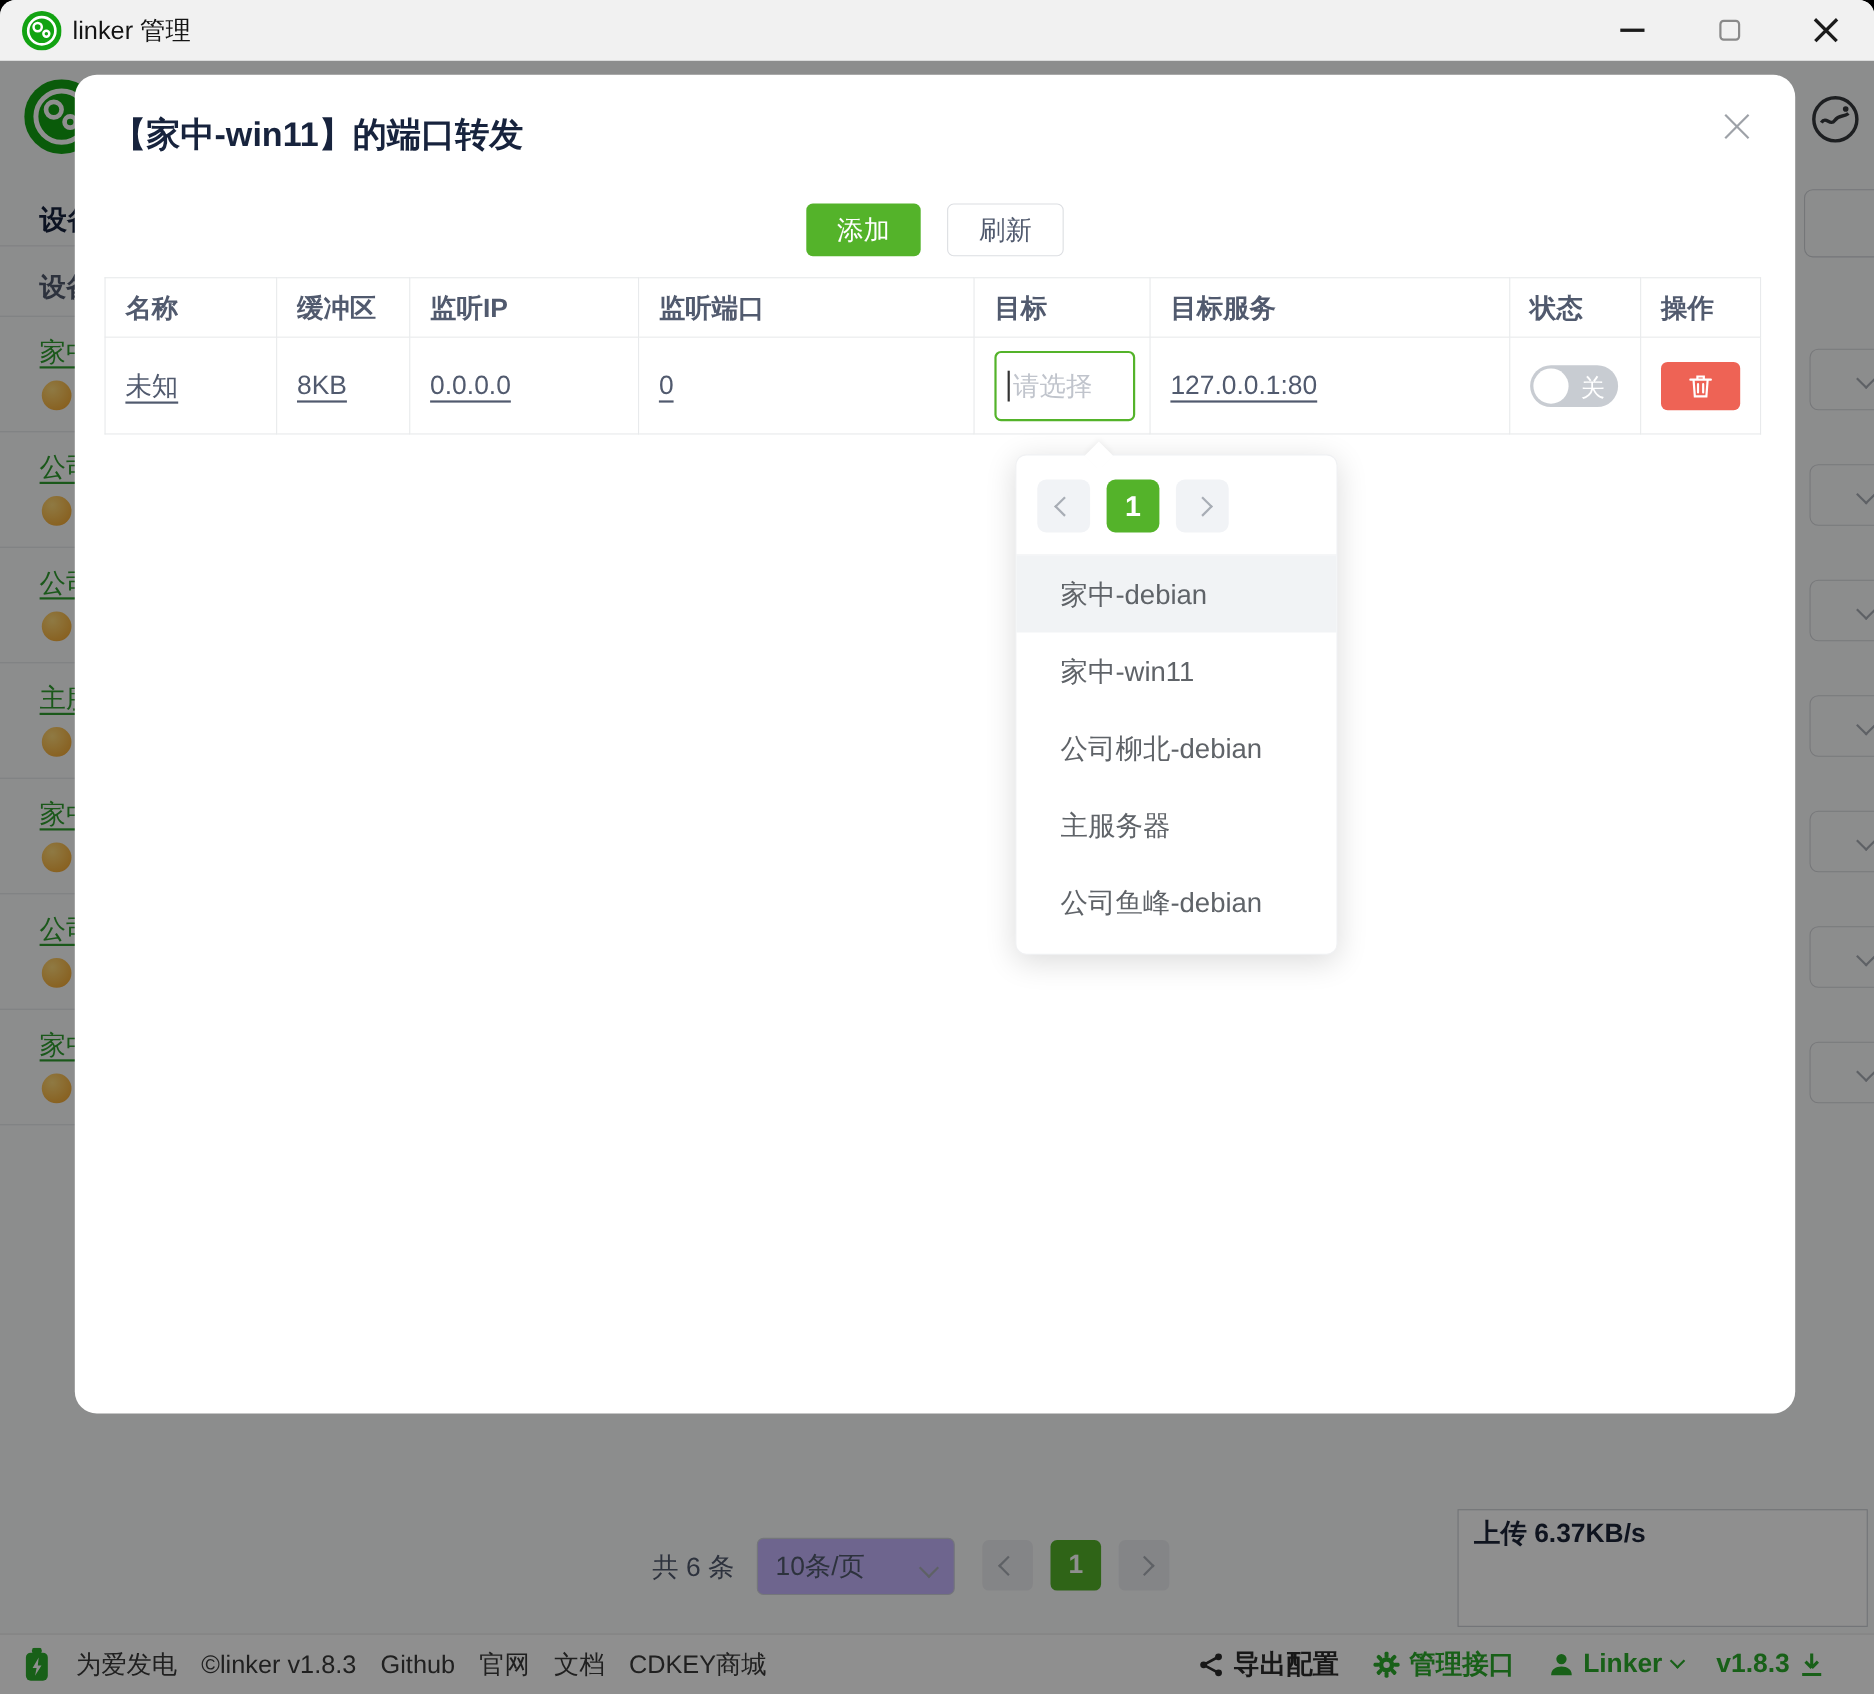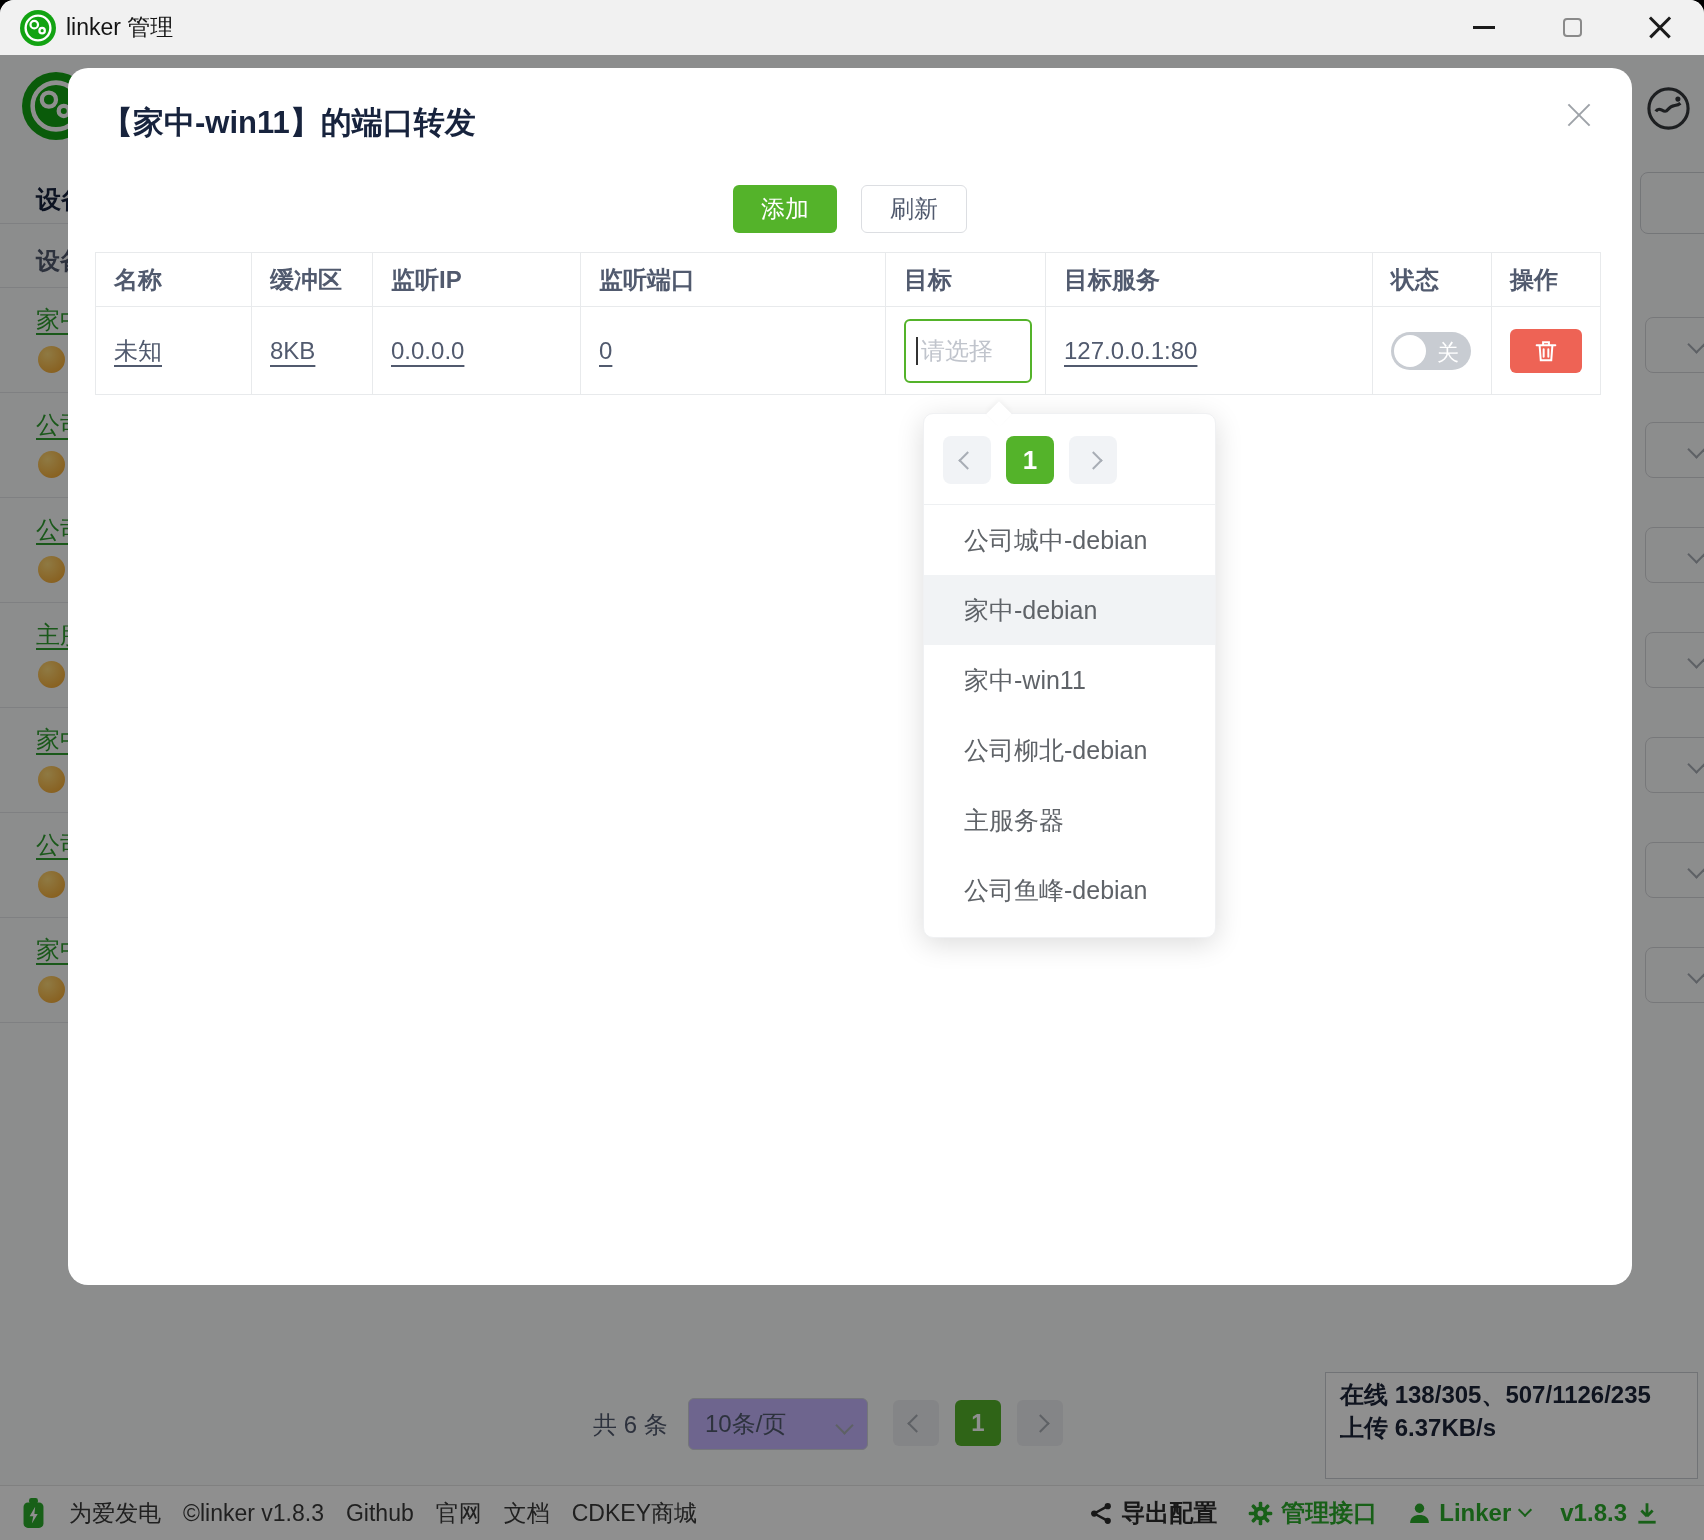--- a/index.html
+++ b/index.html
@@ -215,21 +215,20 @@
     </div>
     <div class="pg-btn" style="left:893px">
         <span class="chev left"></span>
       </div>
     <div class="pg-btn active" style="left:955px">1</div>
     <div class="pg-btn" style="left:1017px">
         <span class="chev right"></span>
       </div>
 
     <div class="bg-stats">
-      <div>在线 138/305、507/1126/235</div>
       <div>上传 6.37KB/s</div>
     </div>
   </div>
 
   <div class="footer">
     <div class="footer-left">
       <svg width="27" height="31" viewBox="0 0 24 28">
         <rect x="8" y="0" width="8" height="5" rx="2" fill="#2cab2c"></rect>
         <rect x="3" y="4" width="18" height="23" rx="4" fill="#2cab2c"></rect>
         <polygon points="13.5,8 8.5,16.5 11.8,16.5 10.5,23 15.8,14.5 12.8,14.5" fill="#fff"></polygon>
@@ -357,21 +356,20 @@
           <span class="chev left"></span>
         </div>
       <div class="dd-pgbtn active">
           <span class="num">1</span>
         </div>
       <div class="dd-pgbtn">
           <span class="chev right"></span>
         </div>
     </div>
     <div class="dd-divider"></div>
-    <div class="dd-item">公司城中-debian</div>
     <div class="dd-item active">家中-debian</div>
     <div class="dd-item">家中-win11</div>
     <div class="dd-item">公司柳北-debian</div>
     <div class="dd-item">主服务器</div>
     <div class="dd-item">公司鱼峰-debian</div>
     <div class="dd-pad-bottom"></div>
   </div>
 
 </div>
 

